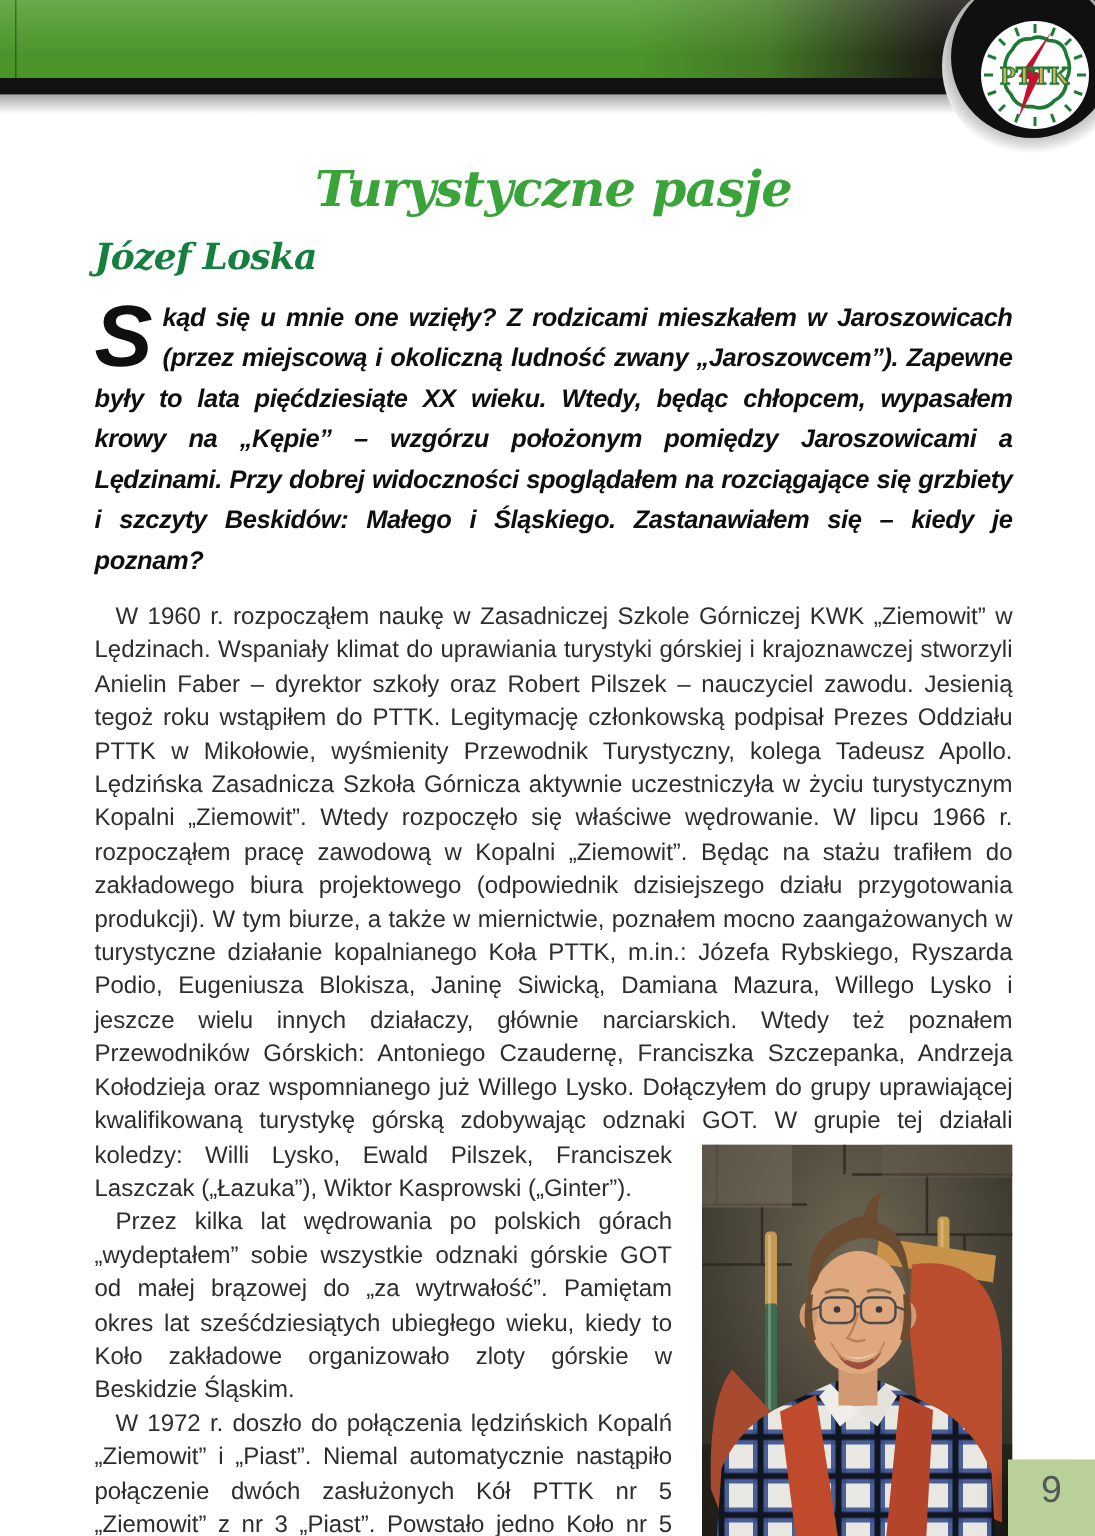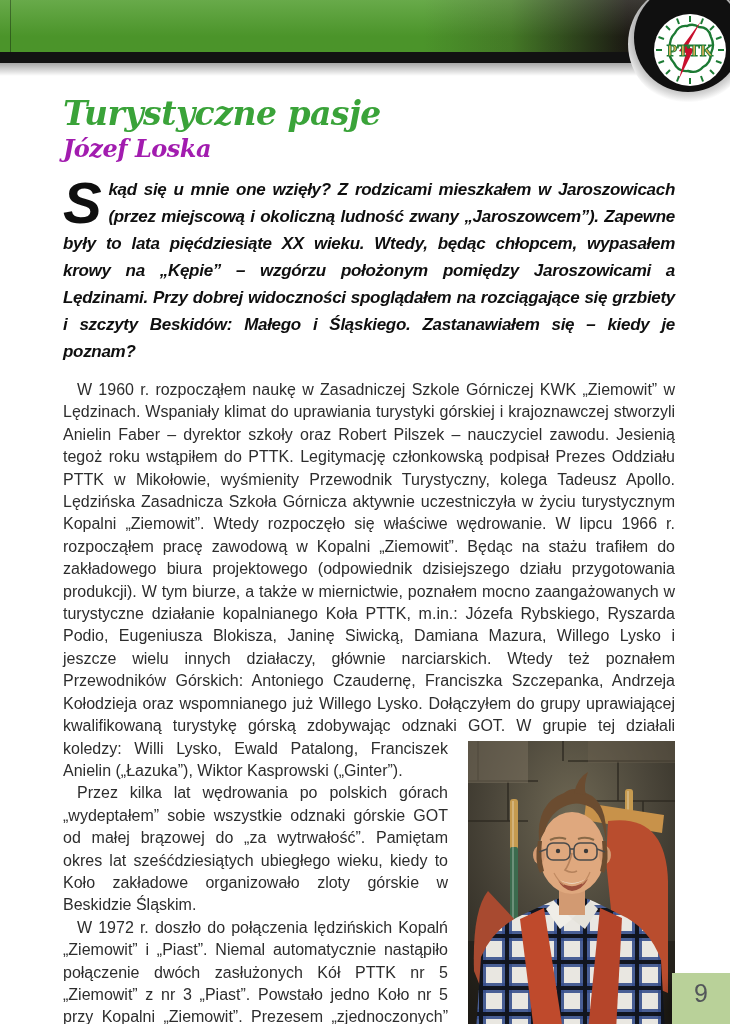--- a/index.html
+++ b/index.html
@@ -39,25 +39,25 @@
   .logo-bulge{
     position:absolute;left:634px;top:-16px;width:108px;height:108px;border-radius:50%;
     background:#101010;z-index:2;
   }
   .logo{position:absolute;left:653px;top:13px;width:74px;height:74px;z-index:3;}
 
   
   .content{position:absolute;left:63px;top:96px;width:612px;}
   .title{
     font-family:"DejaVu Serif", serif;font-style:italic;font-weight:bold;
-    font-size:33px;line-height:36px;color:#3aa339;margin:0;letter-spacing:-0.5px;
+    font-size:33px;line-height:36px;color:#3aa339;margin:12px;letter-spacing:-0.5px;text-align:center;
   }
   .author{
     font-family:"DejaVu Serif", serif;font-style:italic;font-weight:bold;
-    font-size:24px;line-height:30px;color:#a21caf;margin:2px 0 0 0;letter-spacing:-0.5px;
+    font-size:24px;line-height:30px;color:#15803d;margin:2px 0 0 0;letter-spacing:-0.5px;
   }
   .intro{
     margin:12px 0 14px 0;
     font-weight:bold;font-style:italic;
     font-size:17px;line-height:27px;color:#0f0f0f;
     text-align:justify;letter-spacing:-0.3px;
   }
   .dropcap{
     float:left;
     font-size:58px;line-height:46px;
@@ -203,21 +203,21 @@
           <circle cx="90" cy="110" r="2.2" fill="#3a3a3a"></circle>
           <circle cx="118" cy="110" r="2.2" fill="#3a3a3a"></circle>
 
           <path d="M104 112 Q101 124 97 129 Q103 133 109 130" stroke="#b5825c" stroke-width="1.6" fill="none"></path>
           <path d="M90 139 Q104 152 120 138 Q114 149 104 150 Q94 148 90 139 Z" fill="#9c4f3c"></path>
           <path d="M92 139 Q104 147 118 138 Q110 142 104 142 Q97 142 92 139 Z" fill="#ece2d2"></path>
           <path d="M86 132 Q90 140 96 144" stroke="#c08a62" stroke-width="1.2" fill="none"></path>
           <path d="M122 131 Q119 139 114 143" stroke="#c08a62" stroke-width="1.2" fill="none"></path>
         </svg>
       </span>
-      <span>Ewald Patalong, Franciszek Anielin („Łazuka”), Wiktor Kasprowski („Ginter”).</span></p>
+      <span>Ewald Pilszek, Franciszek Laszczak („Łazuka”), Wiktor Kasprowski („Ginter”).</span></p>
 
     <p class="body-p">Przez kilka lat wędrowania po polskich górach „wydeptałem” sobie wszystkie odznaki górskie GOT od małej brązowej do „za wytrwałość”. Pamiętam okres lat sześćdziesiątych ubiegłego wieku, kiedy to Koło zakładowe organizowało zloty górskie w Beskidzie Śląskim.</p>
     <p class="body-p">W 1972 r. doszło do połączenia lędzińskich Kopalń „Ziemowit” i „Piast”. Niemal automatycznie nastąpiło połączenie dwóch zasłużonych Kół PTTK nr 5 „Ziemowit” z nr 3 „Piast”. Powstało jedno Koło nr 5 przy Kopalni „Ziemowit”. Prezesem „zjednoczonych” sił turystycznych został wybrany długoletni działacz</p>
   </div>
 
   <div class="page-num-box">
     <span>9</span>
   </div>
 
 </div>

